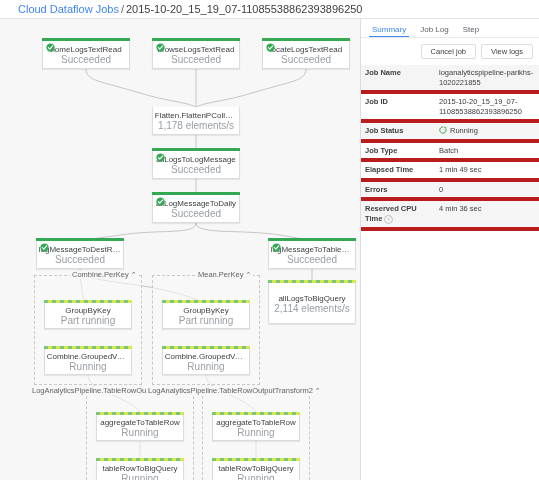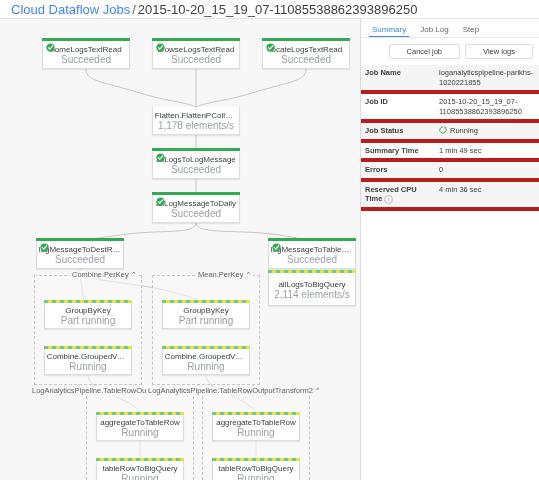--- a/index.html
+++ b/index.html
@@ -8,22 +8,22 @@
     background:#ffffff;
     font-family:"Liberation Sans",sans-serif;
     font-size:9px;color:#3c4043;
     -webkit-font-smoothing:antialiased;
   }
   #app{position:relative;width:539px;height:480px;}
 
   
   .breadcrumb{
     position:absolute;left:0;top:0;width:539px;height:18px;
-    display:flex;align-items:center;padding-left:11px;box-sizing:border-box;
-    background:#fff;font-size:13px;white-space:nowrap;
+    display:flex;align-items:center;padding-left:18px;box-sizing:border-box;
+    background:#fff;font-size:11px;white-space:nowrap;
   }
   .bc-link{color:#4285f4;cursor:pointer;}
   .bc-sep{color:#5f6368;margin:0 2px;}
   .bc-current{color:#3c4043;}
 
   
   .graph-pane{
     position:absolute;left:0;top:18px;width:361px;height:462px;
     background:#f7f7f7;border-top:1px solid #e4e4e4;border-right:1px solid #dadce0;
     box-sizing:border-box;overflow:hidden;
@@ -84,21 +84,21 @@
   }
   .tab.active{color:#4285f4;}
   .tab.active:after{
     content:"";position:absolute;left:4px;right:4px;bottom:0;height:1.5px;background:#4285f4;
   }
   .btn-row{
     display:flex;justify-content:flex-end;gap:5px;padding:6px 6px 6px 0;
   }
   .btn{
     font-size:7.5px;color:#3c4043;background:#fff;border:1px solid #dadce0;
-    border-radius:2px;padding:2px 17px;cursor:pointer;white-space:nowrap;
+    border-radius:2px;padding:2px 9px;cursor:pointer;white-space:nowrap;
   }
   table.details{width:100%;border-collapse:collapse;table-layout:fixed;}
   table.details td{
     font-size:7.5px;color:#3c4043;padding:3px 4px;vertical-align:top;
     border-bottom:4px solid #b91c1c;word-break:break-word;line-height:9.5px;
   }
   td.k{width:66px;font-weight:bold;color:#3c4043;}
   td.v{color:#5f6368;}
   tr.alt td{background:#f5f5f5;}
   .run-ico{display:inline-block;vertical-align:-1px;margin-right:3px;}
@@ -221,21 +221,21 @@
           <div class="bar solid-green"></div>
           <div class="badge">
             <svg width="9" height="9" viewBox="0 0 12 12">
               <circle cx="6" cy="6" r="5.5" fill="#34a853"></circle>
               <path d="M3.2 6.2 L5.1 8.1 L8.9 3.9" stroke="#ffffff" stroke-width="1.6" fill="none" stroke-linecap="round"></path>
             </svg>
           </div>
           <div class="ttl">logMessageToTableRow</div>
           <div class="sub">Succeeded</div>
         </div>
-        <div class="node" style="left: 268px; top: 254px; width: 88px; height: 33px;">
+        <div class="node" style="left: 268px; top: 264px; width: 88px; height: 41px;">
           <div class="bar dashed-green"></div>
           <div class="ttl">allLogsToBigQuery</div>
           <div class="sub">2,114 elements/s</div>
         </div>
         <div class="node" style="left: 44px; top: 284px; width: 88px; height: 26px;">
           <div class="bar dashed-green"></div>
           <div class="ttl">GroupByKey</div>
           <div class="sub">Part running</div>
         </div>
         <div class="node" style="left: 44px; top: 330px; width: 88px; height: 26px;">
@@ -297,21 +297,25 @@
             <td class="v"><span>2015-10-20_15_19_07-11085538862393896250</span></td>
           </tr>
           <tr class="alt">
             <td class="k"><span>Job Status</span></td>
             <td class="v"><svg class="run-ico" width="8" height="8" viewBox="0 0 12 12">
                 <path d="M6 1.2 A4.8 4.8 0 1 0 10.4 4.2" stroke="#34a853" stroke-width="1.5" fill="none" stroke-linecap="round"></path>
                 <path d="M8.2 0.6 L11.4 2.2 L8.6 4.2 Z" fill="#34a853"></path>
               </svg><span>Running</span></td>
           </tr>
           <tr>
-            <td class="k"><span>Summary Time</span></td>
+            <td class="k"><span>Job Type</span></td>
+            <td class="v"><span>Batch</span></td>
+          </tr>
+          <tr>
+            <td class="k"><span>Elapsed Time</span></td>
             <td class="v"><span>1 min 49 sec</span></td>
           </tr>
           <tr class="alt">
             <td class="k"><span>Errors</span></td>
             <td class="v"><span>0</span></td>
           </tr>
           <tr class="alt">
             <td class="k"><span>Reserved CPU Time</span><span class="info-ico">i</span></td>
             <td class="v"><span>4 min 36 sec</span></td>
           </tr>

